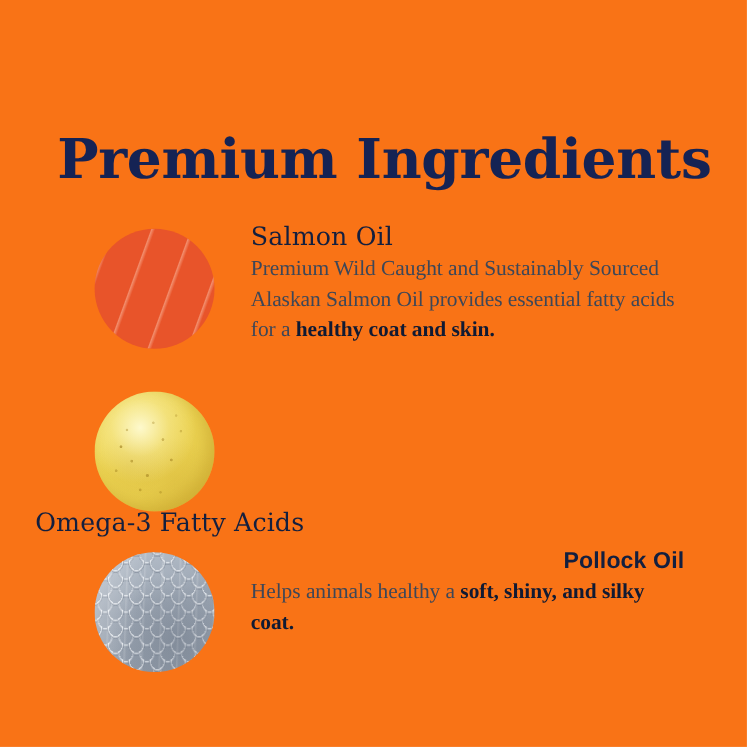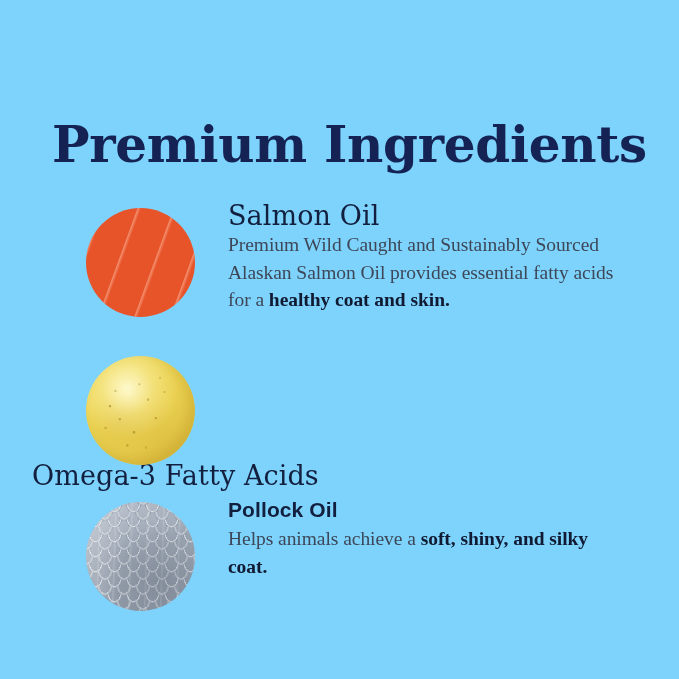--- a/index.html
+++ b/index.html
@@ -186,54 +186,55 @@
   .text-col {
     margin-left: 32px;
     width: 394px;
     flex: 0 0 auto;
     padding-top: 2px;
   }
 
   .ingredient-name {
     color: #131f3f;
     margin: 0 0 1px 0;
-    font-size: 27px;
+    font-size: 23px;
     line-height: 28px;
     font-weight: 400;
     letter-spacing: 0.1px;
   }
   .ingredient-name.serif {
     font-family: "DejaVu Serif", "Liberation Serif", serif;
     font-weight: 400;
   }
   .ingredient-name.sans {
     font-family: "Liberation Sans", sans-serif;
     font-weight: 600;
     font-size: 21px;
     letter-spacing: 0.1px;
+    text-align: right;
   }
 
   .ingredient-desc {
     margin: 0;
     font-family: Liberation Serif, serif;
     font-size: 19.5px;
     line-height: 27.5px;
     font-weight: 400;
     color: #3d4758;
     letter-spacing: -0.05px;
   }
   .ingredient-desc b {
     font-weight: 700;
     color: #101a33;
   }
 </style>
 </head>
 <body style="background: rgb(240, 243, 253);">
 
-<div id="page" style="background: #7dd3fc;">
+<div id="page" style="background: #f97316;">
 
   <h1 id="page-title" style="color: rgb(21, 35, 84);">Premium Ingredients</h1>
 
   <div class="ingredient-row" id="row-0">
     <div class="swatch-wrap">
       <div class="swatch swatch-salmon"></div>
     </div>
     <div class="text-col">
       <div class="ingredient-name serif">Salmon Oil</div>
       <p class="ingredient-desc"><span>Premium Wild Caught and Sustainably Sourced Alaskan Salmon Oil provides essential fatty acids for a </span><b>healthy coat and skin.</b></p>
@@ -249,17 +250,17 @@
       <div class="ingredient-name serif">Omega-3 Fatty Acids</div>
     </div>
   </div>
 
   <div class="ingredient-row" id="row-2">
     <div class="swatch-wrap">
       <div class="swatch swatch-pollock"></div>
     </div>
     <div class="text-col">
       <div class="ingredient-name sans">Pollock Oil</div>
-      <p class="ingredient-desc"><span>Helps animals achieve a </span><b>soft, shiny, and silky coat.</b></p>
+      <p class="ingredient-desc"><span>Helps animals healthy a </span><b>soft, shiny, and silky coat.</b></p>
     </div>
   </div>
 
 </div>
 
 </body></html>

